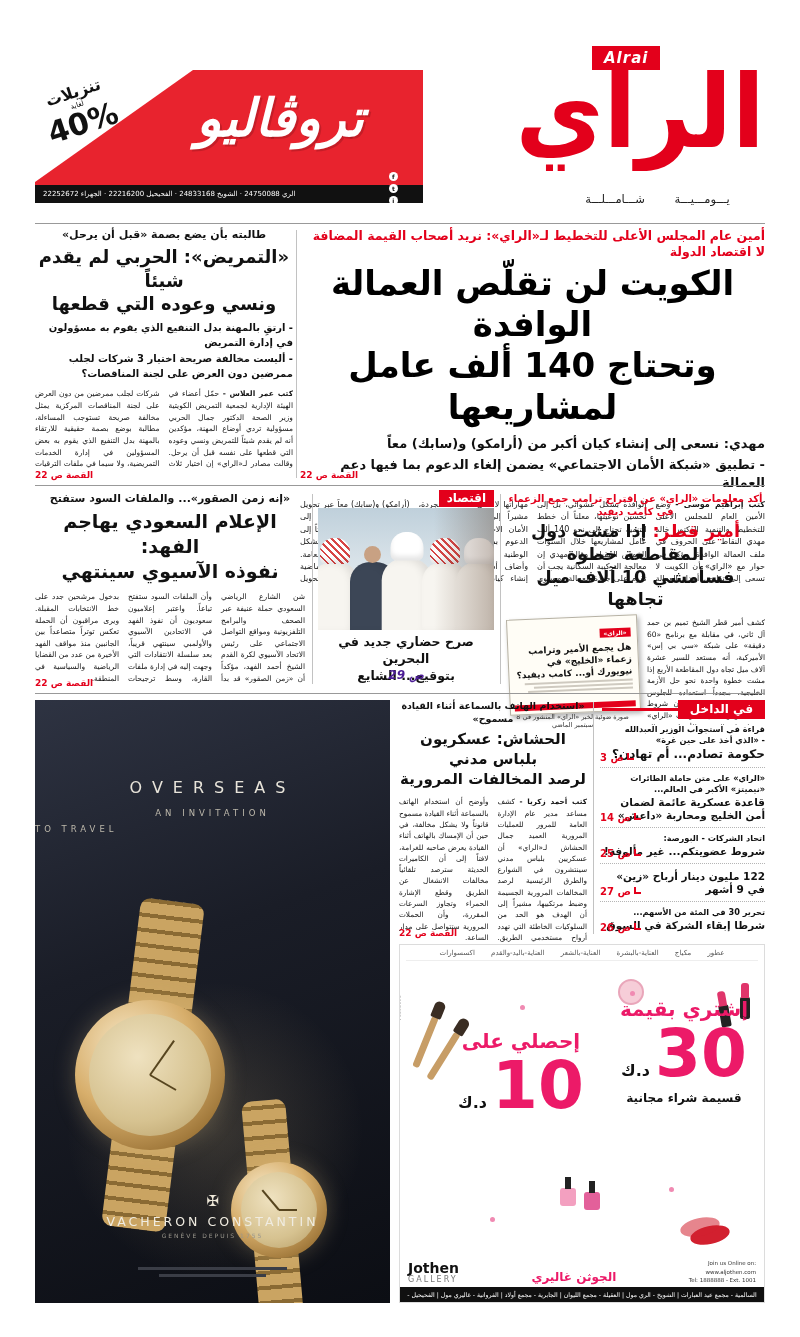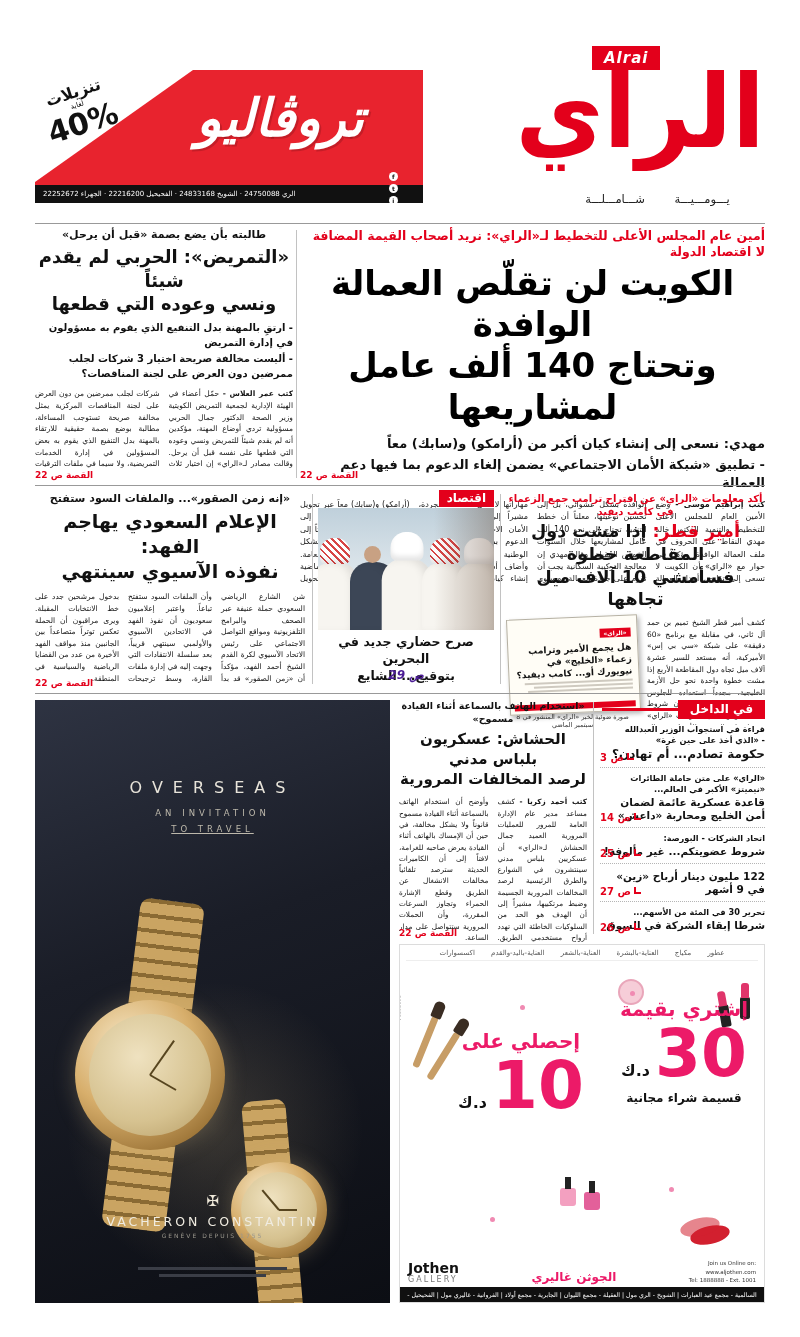--- a/index.html
+++ b/index.html
@@ -98,21 +98,21 @@
   .clip-foot{position:absolute;left:4px;right:4px;bottom:3px;height:6px;background:#e3001b;}
   .clip-cap{font-size:6.5px;color:#333;text-align:center;direction:rtl;}
 
   
   .watch-ad{left:35px;top:700px;width:355px;height:603px;overflow:hidden;color:#e8e4da;
             background:linear-gradient(160deg,#2e3342 0%,#1a1d27 40%,#0c0e14 100%);}
   .wa-glow{position:absolute;left:30px;top:280px;width:300px;height:300px;border-radius:50%;
            background:radial-gradient(circle,rgba(230,200,140,.18),transparent 70%);}
   .wa-t1{position:absolute;left:0;right:0;top:78px;text-align:center;font-size:16px;letter-spacing:10px;}
   .wa-t2{position:absolute;left:0;right:0;top:108px;text-align:center;font-size:8.5px;letter-spacing:4px;color:#bdb8ab;}
-  .wa-t3{position:absolute;left:0;right:0;top:124px;text-align:center;font-size:8.5px;letter-spacing:4px;color:#bdb8ab;text-decoration:underline;}
+  .wa-t3{position:absolute;left:0;right:0;top:124px;text-align:left;font-size:8.5px;letter-spacing:4px;color:#bdb8ab;}
   .strap{position:absolute;border-radius:10px;background:repeating-linear-gradient(0deg,#caa462 0 11px,#8a6a33 11px 15px);}
   .s1{left:86px;top:200px;width:64px;height:330px;transform:rotate(7deg);}
   .s2{left:216px;top:400px;width:44px;height:230px;transform:rotate(-5deg);}
   .wface{position:absolute;border-radius:50%;
          background:radial-gradient(circle at 35% 30%,#f6e7c6 0%,#d7ae6b 45%,#9c7437 80%,#6d4f22 100%);
          box-shadow:0 0 22px rgba(240,210,150,.25);}
   .wf1{left:40px;top:300px;width:150px;height:150px;}
   .wf2{left:196px;top:462px;width:96px;height:96px;}
   .dial{position:absolute;inset:14px;border-radius:50%;
         background:radial-gradient(circle at 40% 35%,#efe2c0,#d6c290 60%,#b49a63);}

